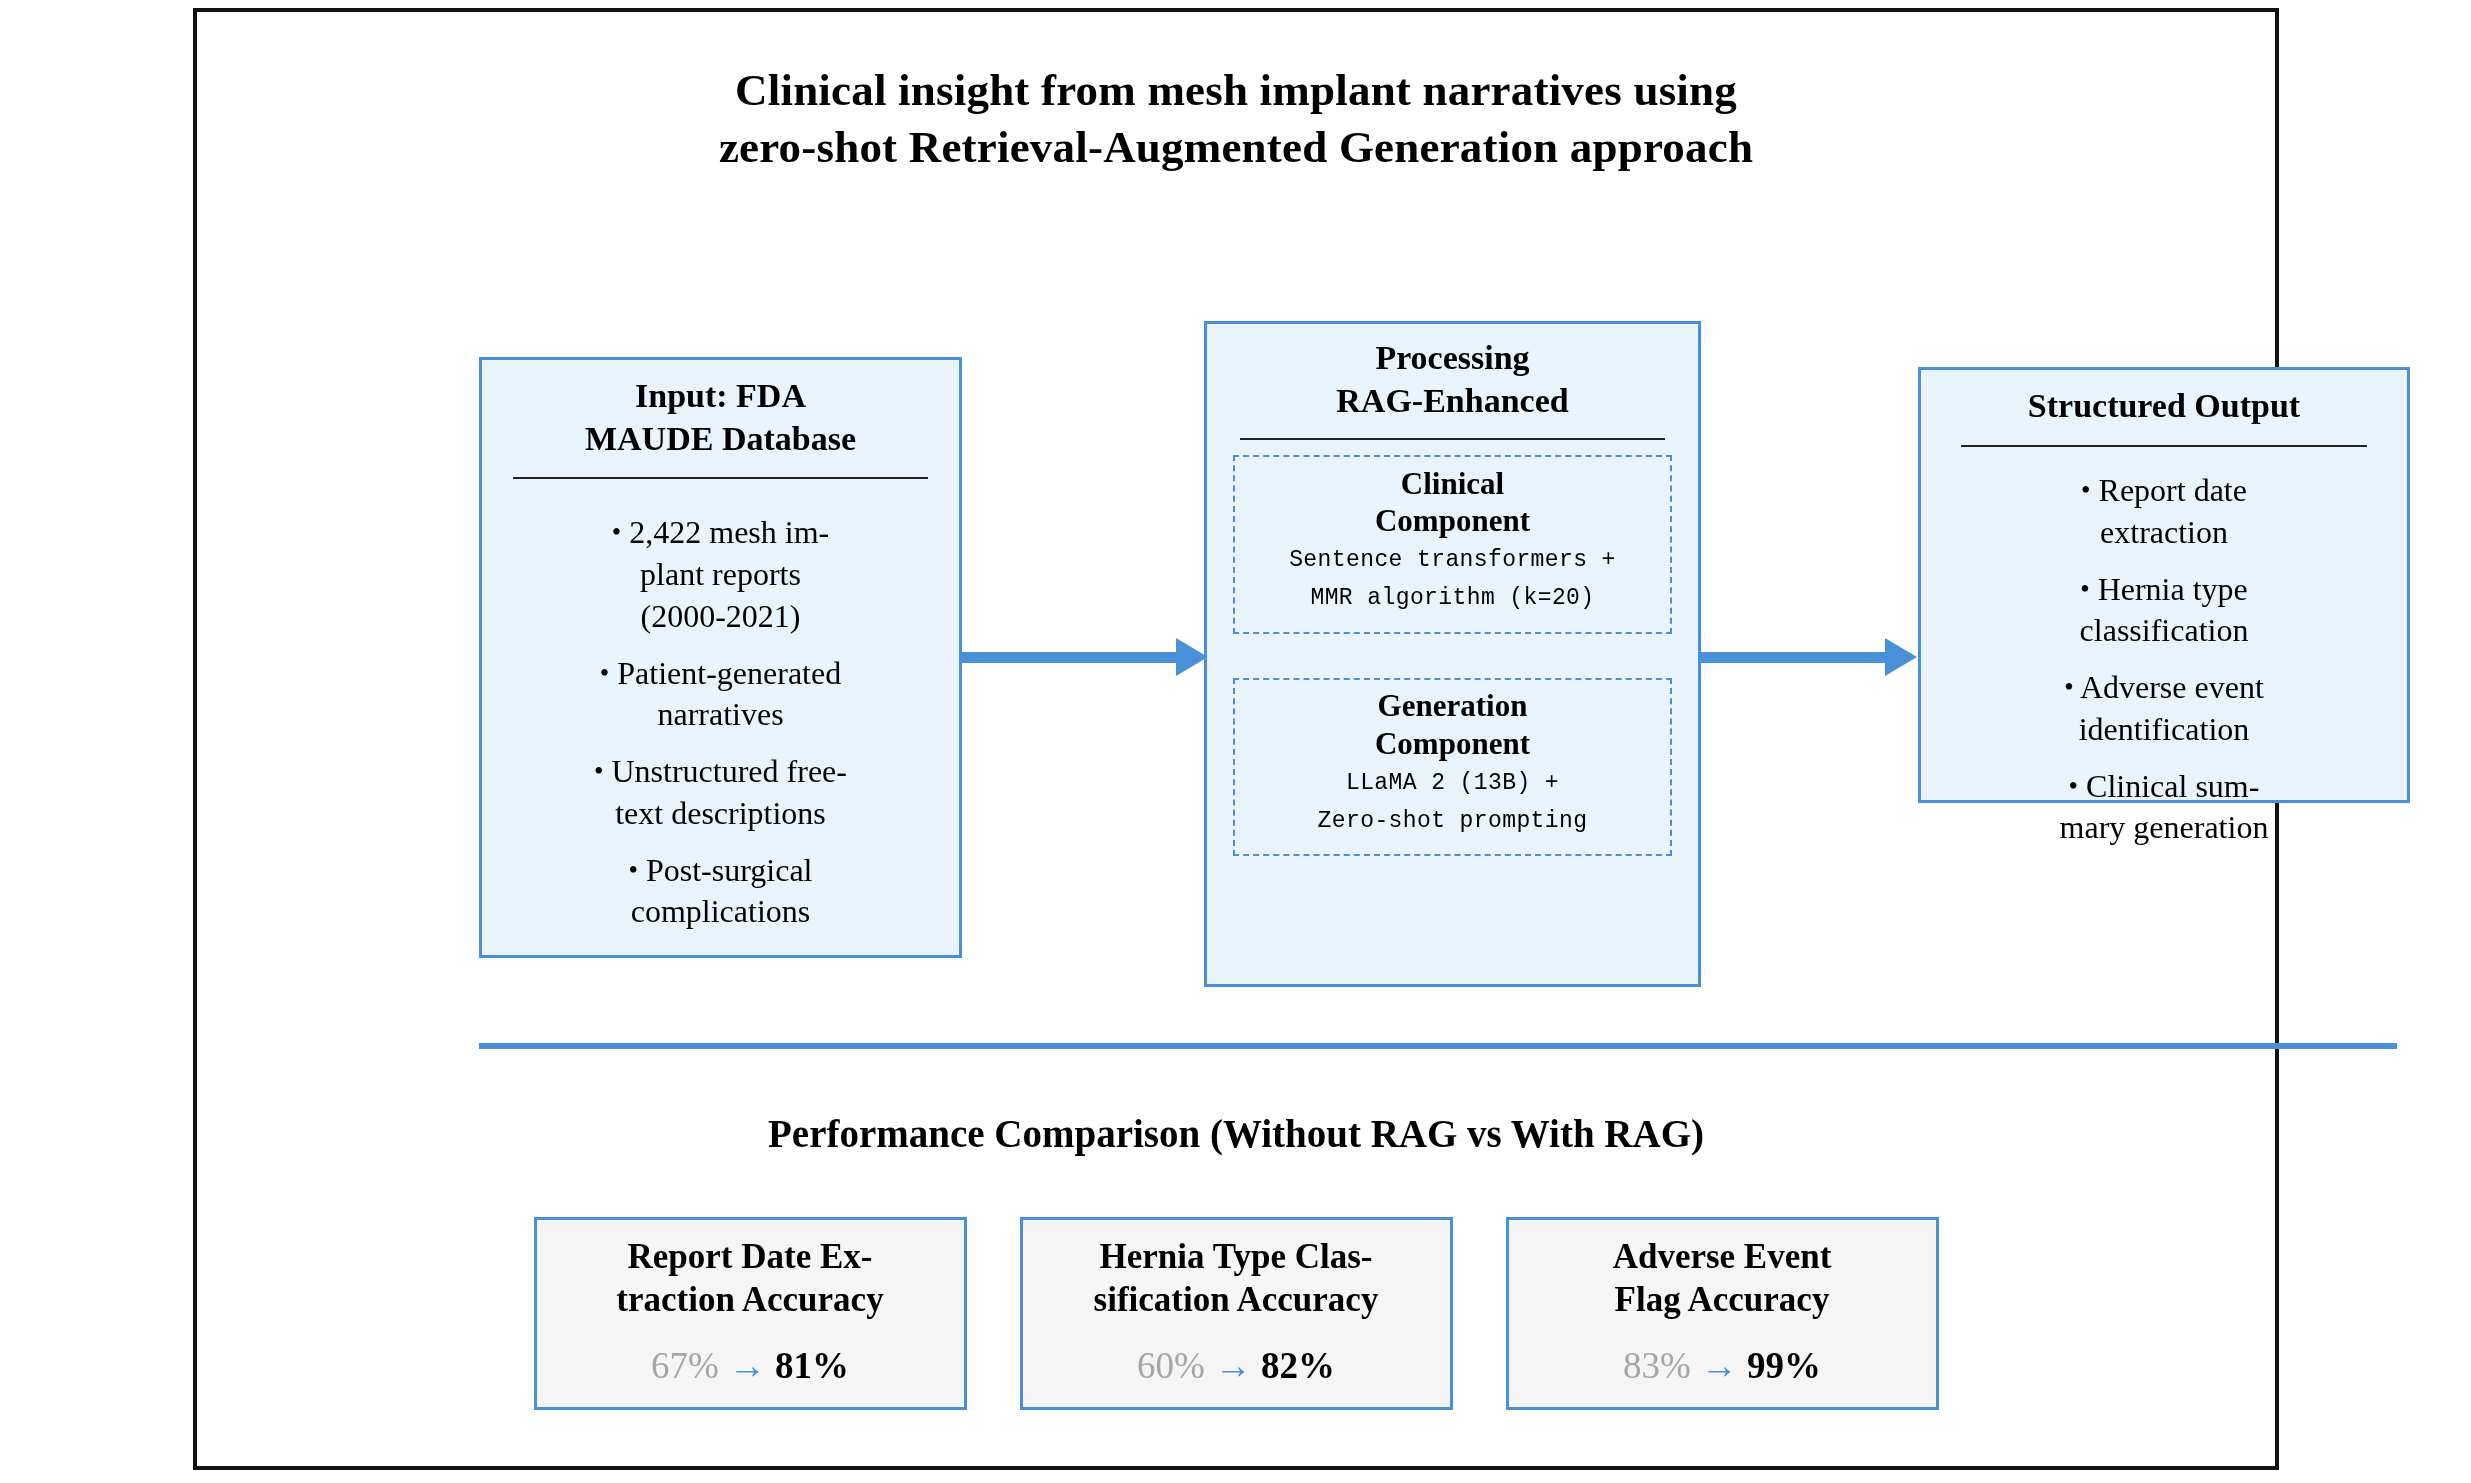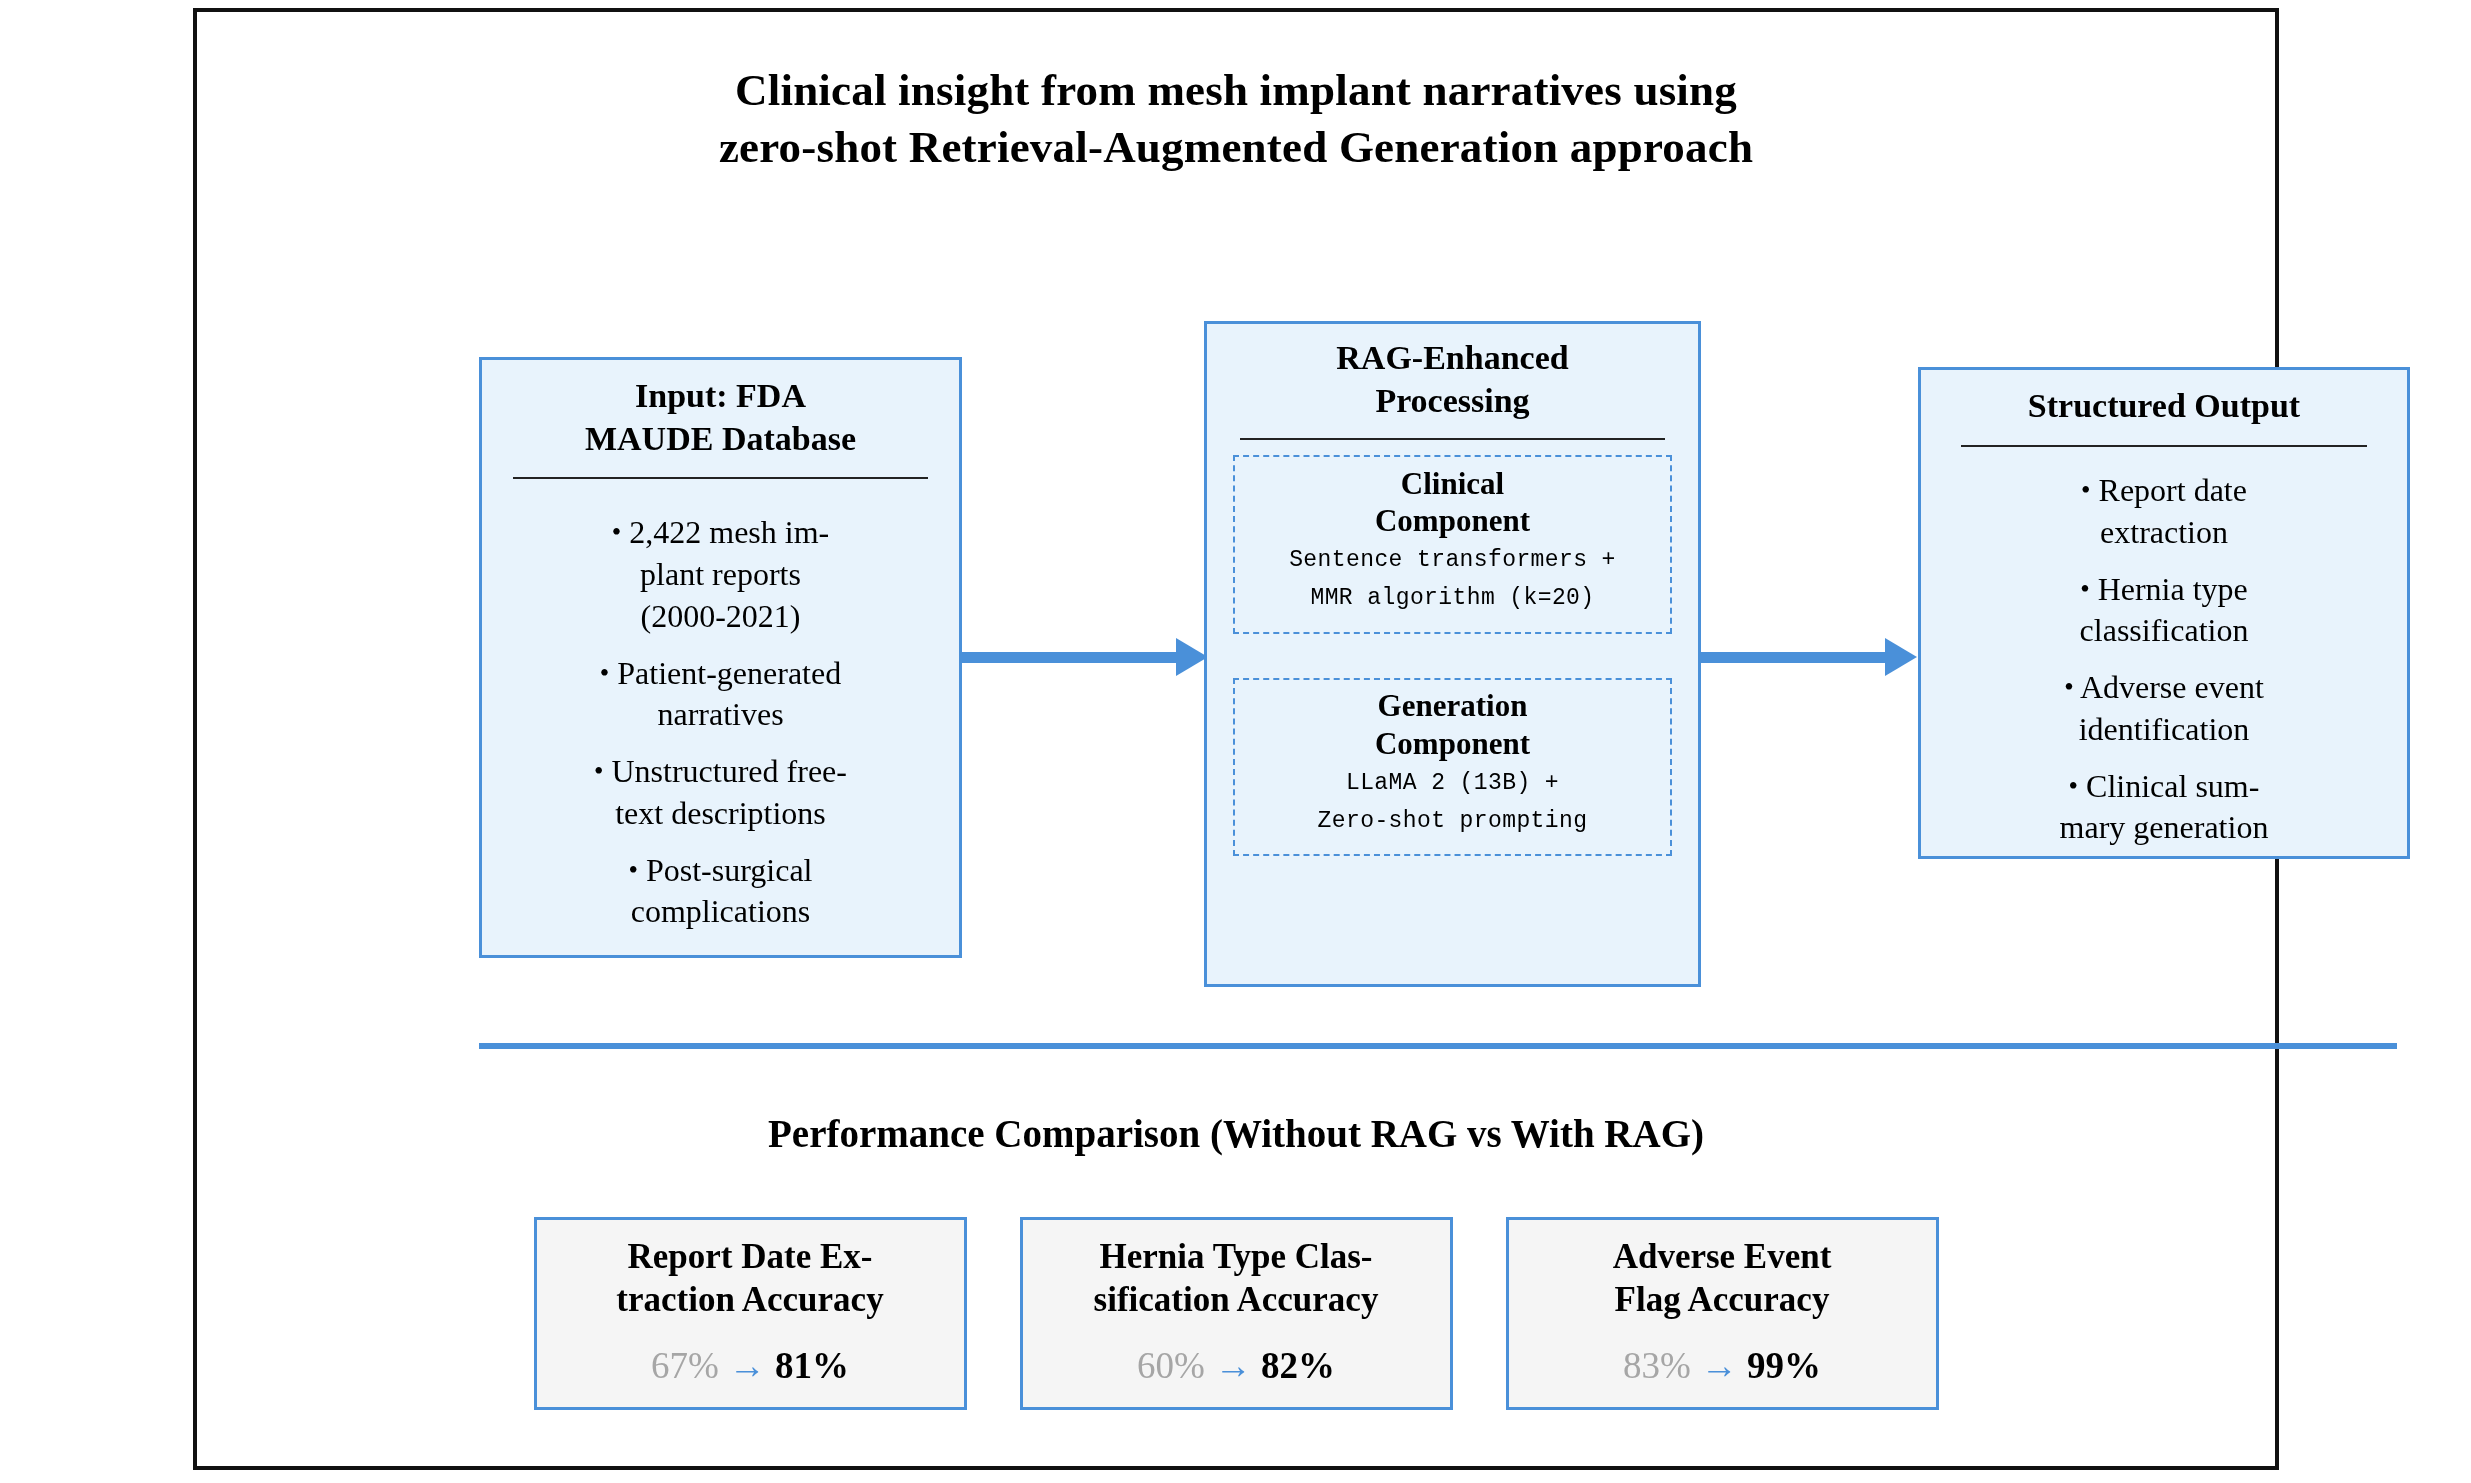--- a/index.html
+++ b/index.html
@@ -106,21 +106,21 @@
     text-align: center;
     font-size: 23px;
     line-height: 1.65;
     letter-spacing: 0.4px;
     margin-top: 1.9px;
   }
   .subbox .mono .mline { display: block; }
   #subbox-generation { margin-top: 44px; }
 
   
-  #box-output { left: 1721px; top: 355px; width: 492px; height: 492px; }
+  #box-output { left: 1721px; top: 355px; width: 492px; height: 436px; }
   #box-output .boxhead { padding-top: 15.4px; }
   #box-output .rule { width: 406px; margin-top: 17.4px; }
   #box-output ul.bullets { margin-top: 23px; }
 
   
   .arrow {
     position: absolute;
     height: 39px;
   }
   .arrow .shaft {
@@ -255,22 +255,22 @@
     </ul>
   </div>
 
   <div class="arrow" id="arrow-1">
     <div class="shaft"></div>
     <div class="head"></div>
   </div>
 
   <div class="flowbox" id="box-rag">
     <div class="boxhead">
+      <span class="hline">Processing</span>
       <span class="hline">RAG-Enhanced</span>
-      <span class="hline">Processing</span>
     </div>
     <div class="rule"></div>
 
     <div class="subbox" id="subbox-retrieval">
       <div class="subtitle">
         <span class="hline">Clinical</span>
         <span class="hline">Component</span>
       </div>
       <div class="mono">
         <span class="mline">Sentence transformers +</span>

